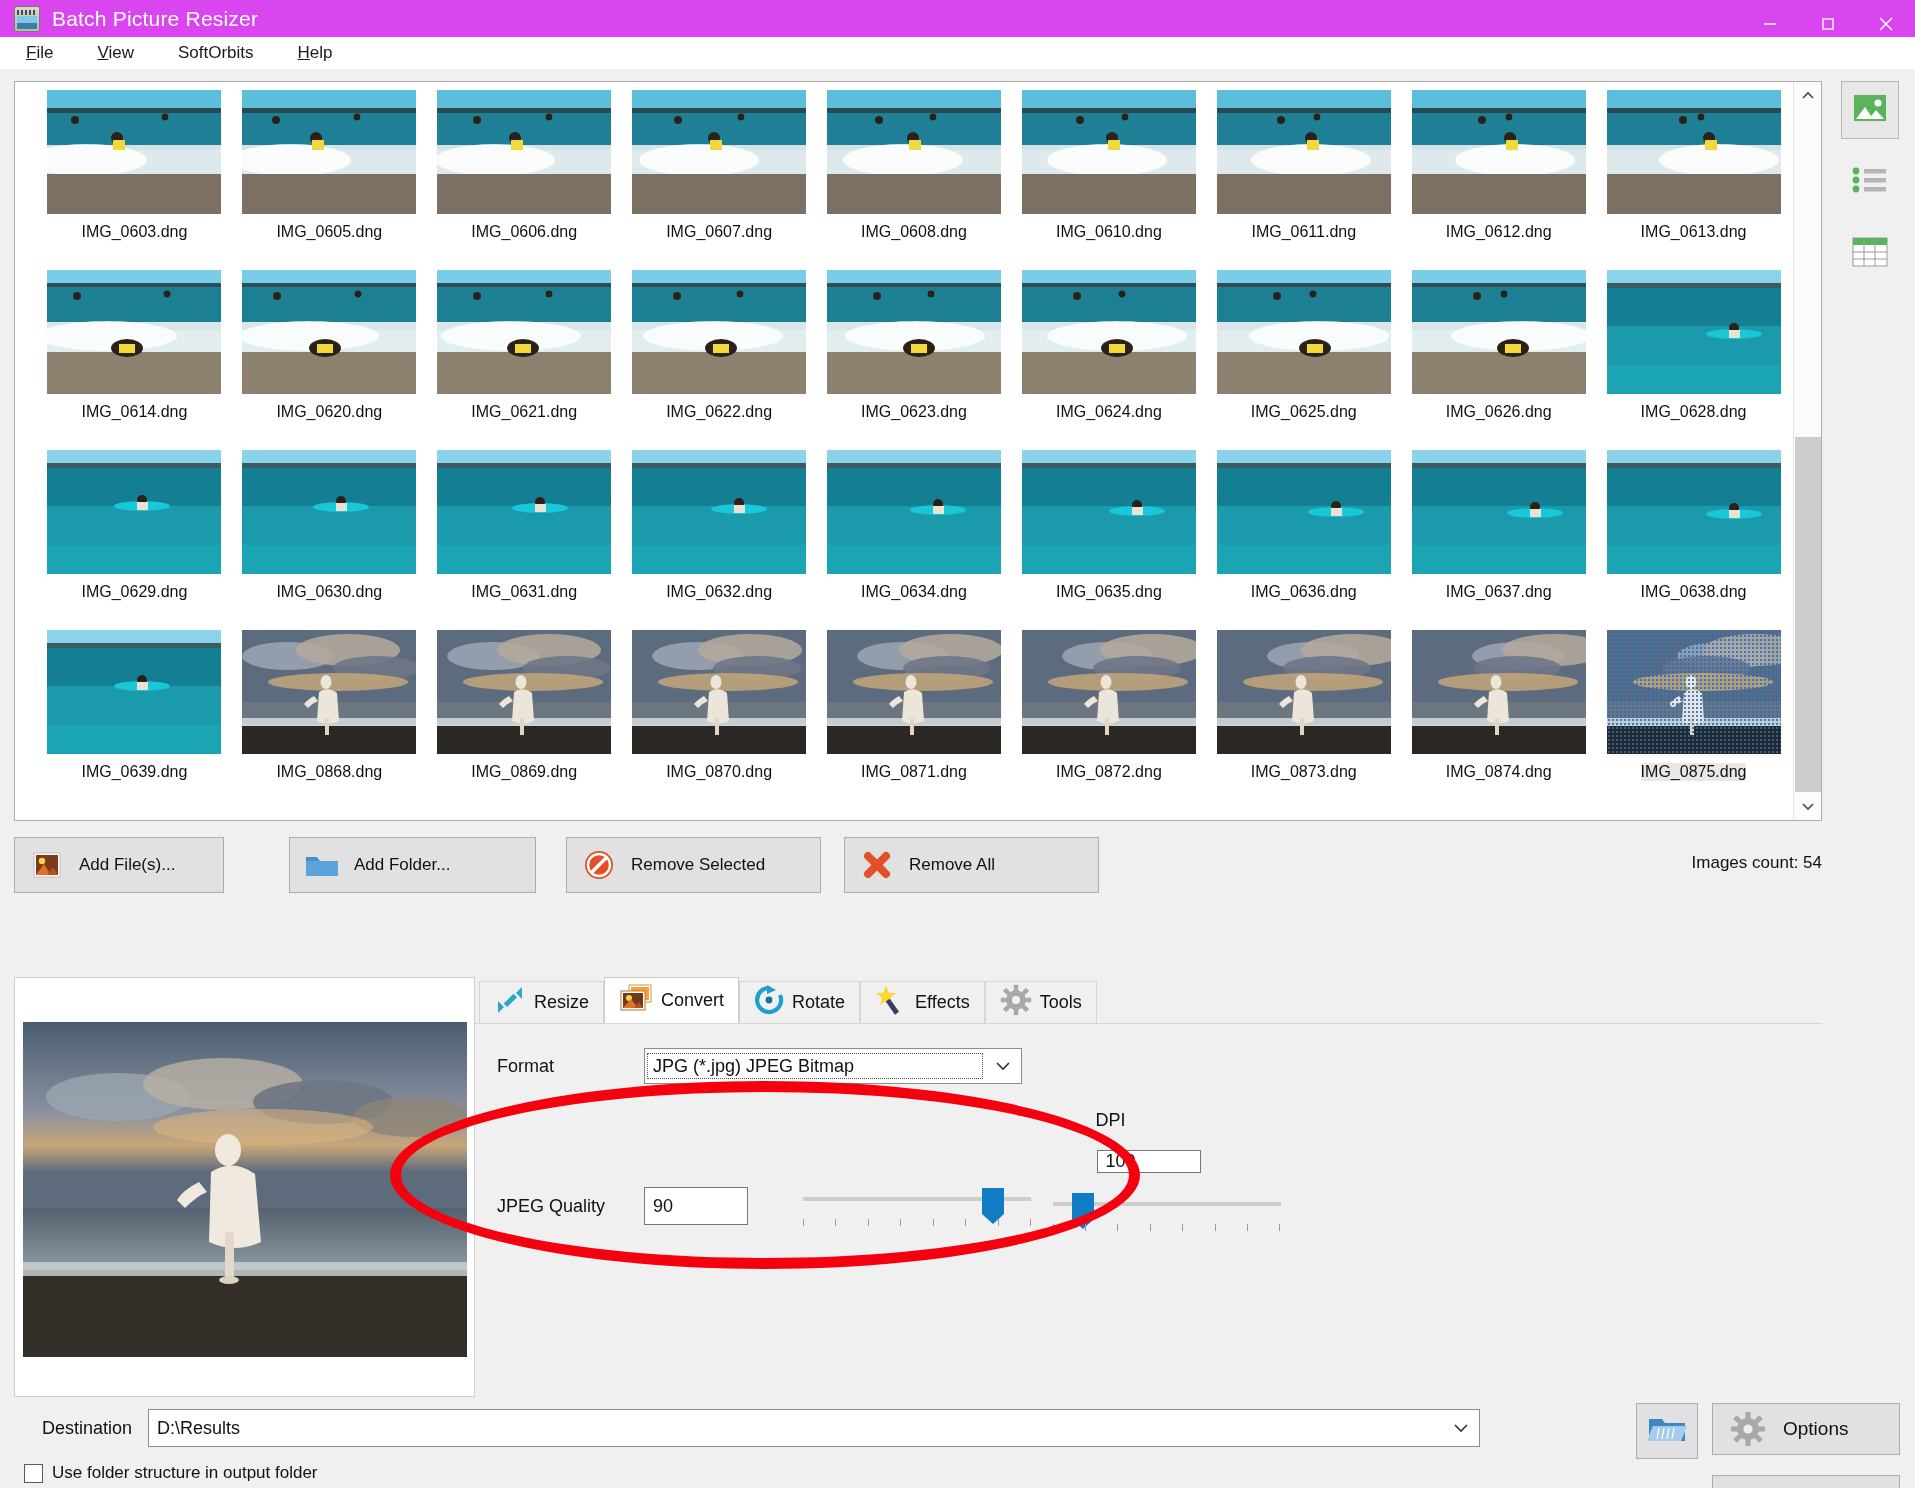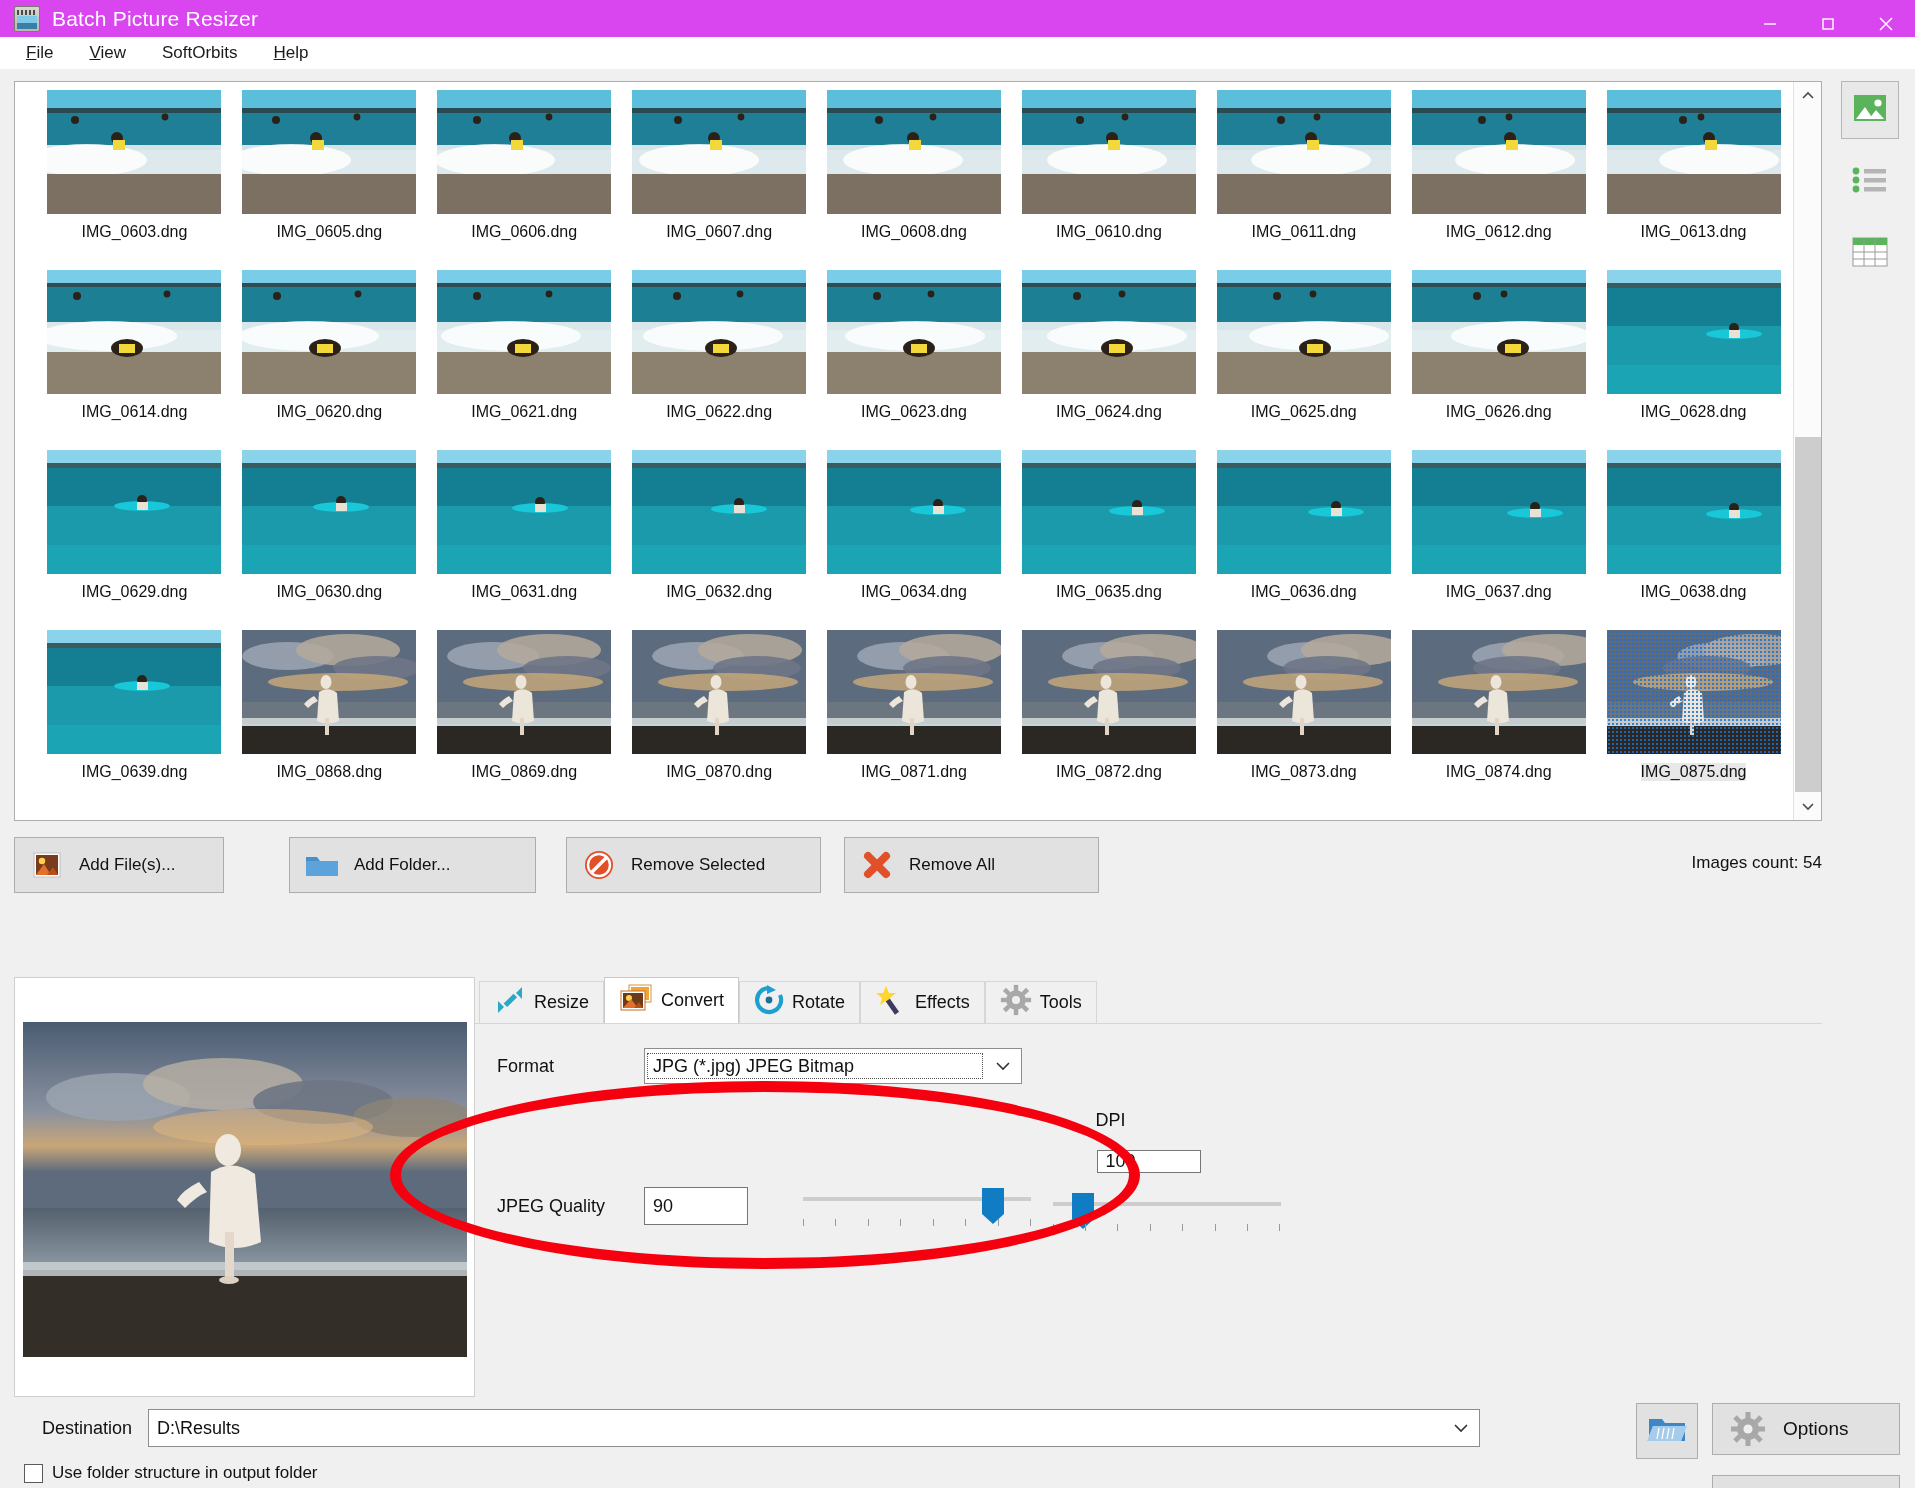--- a/index.html
+++ b/index.html
@@ -33,21 +33,21 @@
   }
   .winbtns { position:absolute; right:0; top:0; height:48px; display:flex; }
   .winbtn {
     width: 58px; height: 48px; display:flex; align-items:center; justify-content:center;
     color:#fff;
   }
   .winbtn svg { display:block; }
   
   .menubar {
     height: 32px; background:#fff; display:flex; align-items:center;
-    padding-left: 12px; gap: 8px;
+    padding-left: 12px; gap: 16px;
   }
   .menuitem {
     font-size: 17px; color:#1a1a1a; padding: 3px 14px; white-space:nowrap;
   }
   .menuitem u { text-decoration: underline; }
   
   .body-area {
     height: calc(1488px - 48px - 32px);
     background:#f0f0f0; position:relative;
   }

